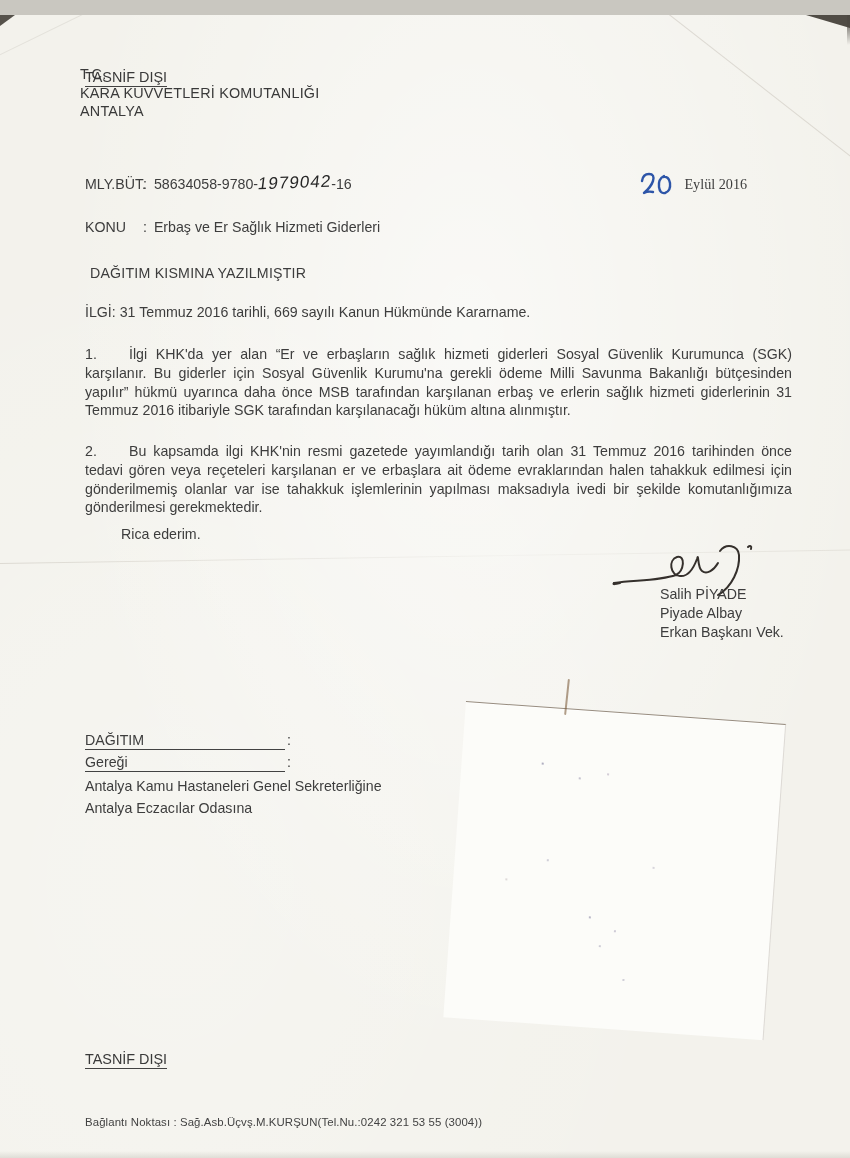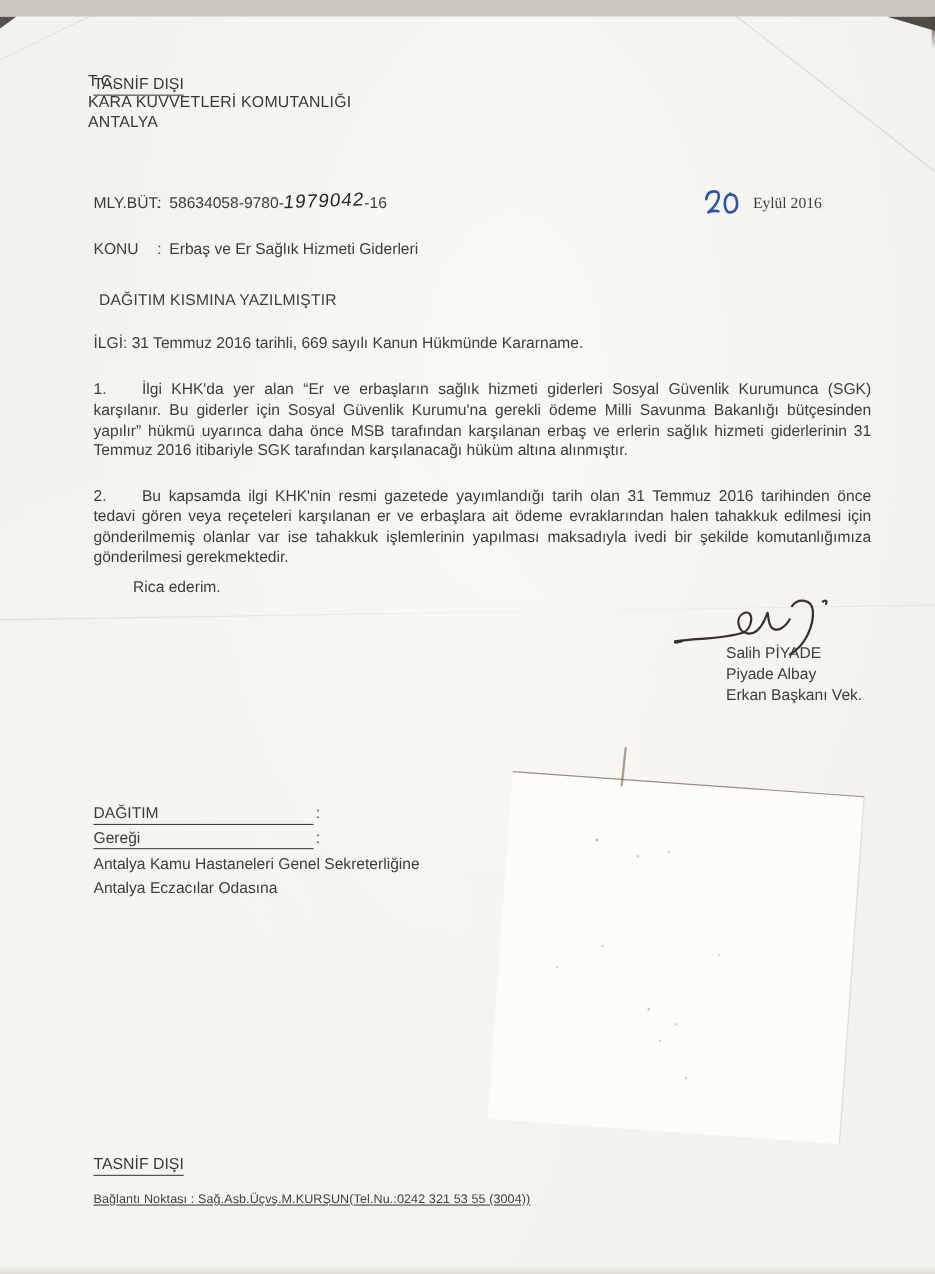--- a/index.html
+++ b/index.html
@@ -147,20 +147,20 @@
       <span class="dist-underline"><span>DAĞITIM</span></span><span style="margin-left:2px;">:</span>
     </div>
     <div class="dist-row">
       <span class="dist-underline"><span>Gereği</span></span><span style="margin-left:2px;">:</span>
     </div>
     <div class="recipient">Antalya Kamu Hastaneleri Genel Sekreterliğine</div>
     <div class="recipient">Antalya Eczacılar Odasına</div>
   </div>
 
   <div class="abs underlined" style="left:85px;top:1036px;font-size:14.4px;color:#393939;">TASNİF DIŞI</div>
-  <div class="abs footer-contact" style="left:85px;top:1070px;text-decoration:underline;">Bağlantı Noktası : Sağ.Asb.Üçvş.M.KURŞUN(Tel.Nu.:0242 321 53 55 (3004))</div>
+  <div class="abs footer-contact" style="left:85px;top:1101px;">Bağlantı Noktası : Sağ.Asb.Üçvş.M.KURŞUN(Tel.Nu.:0242 321 53 55 (3004))</div>
 
   <div class="abs bottom-shadow"></div>
   <div class="abs bottom-edge"></div>
   <div class="abs below-paper"></div>
   <div class="abs blue-speck"></div>
 
 </div>
 
 </body></html>

